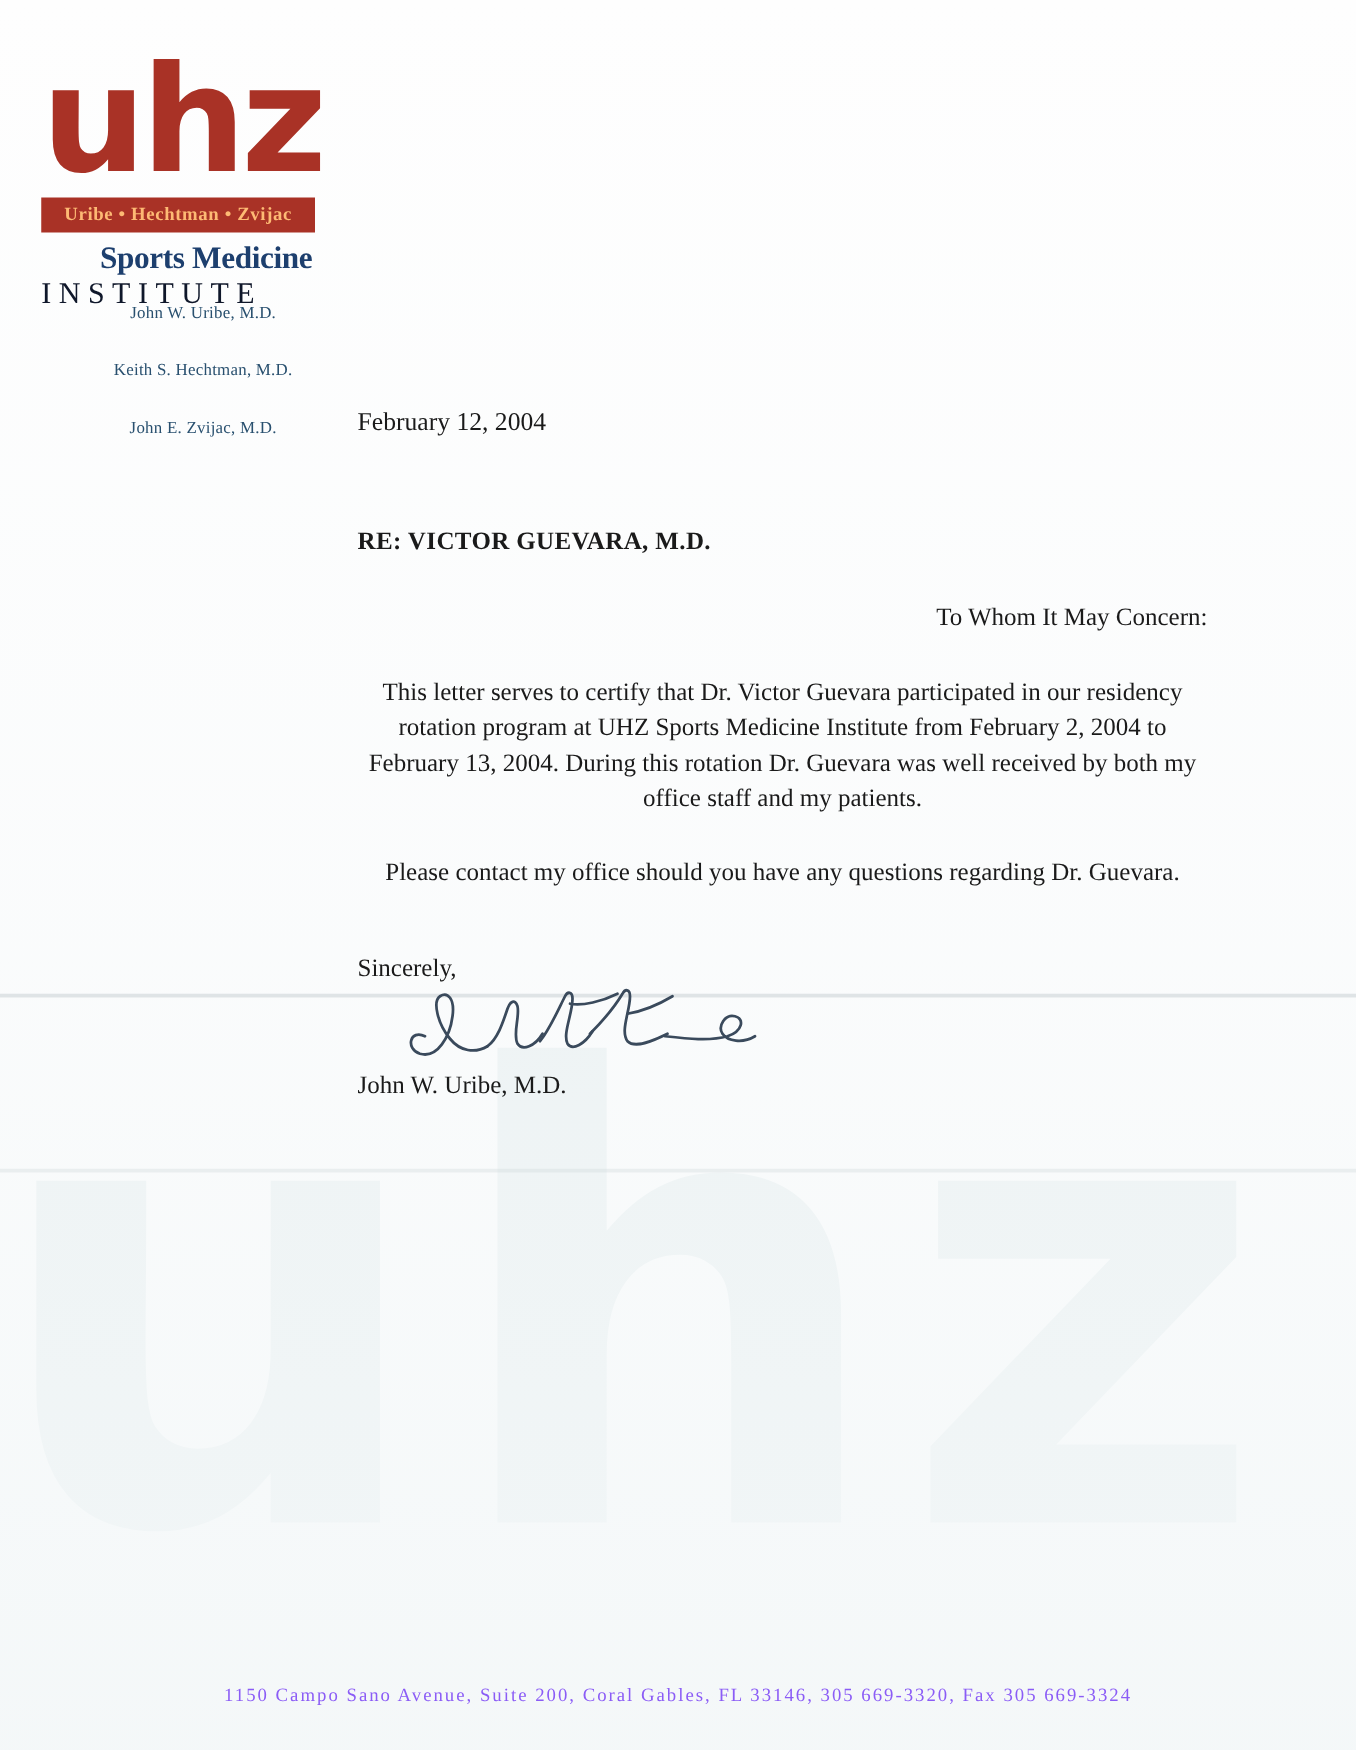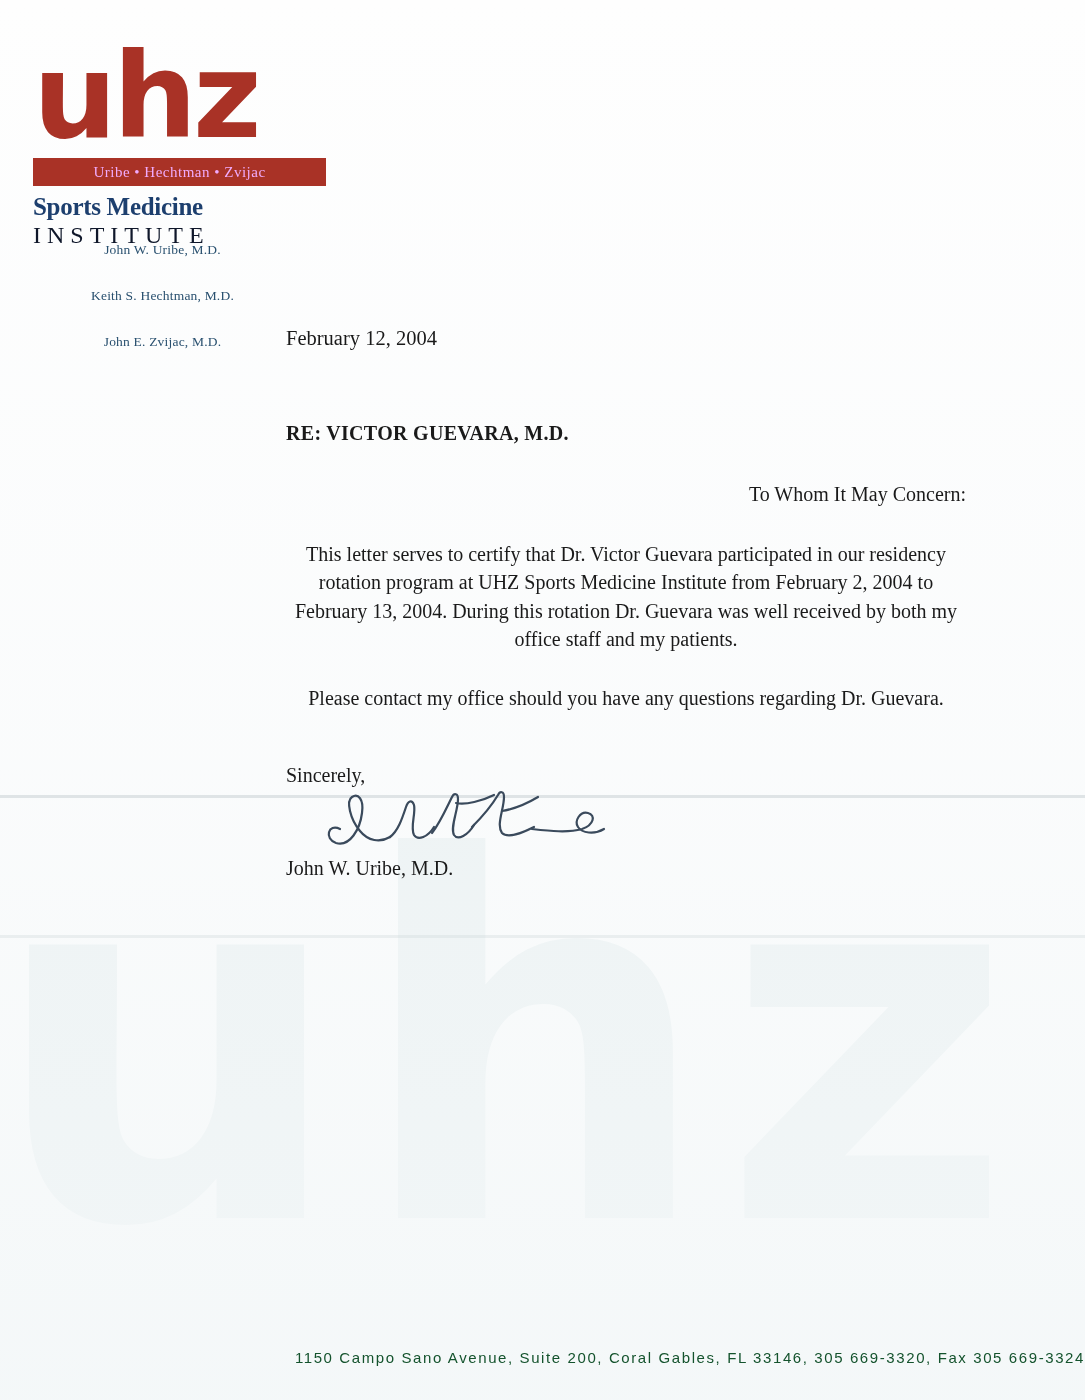--- a/index.html
+++ b/index.html
@@ -67,38 +67,39 @@
     height: 120px;
     color: #a93226;
     font-family: "DejaVu Sans", sans-serif;
     font-weight: bold;
     font-size: 118px;
     line-height: 120px;
     letter-spacing: -4px;
   }
   .logo-rule {
     margin-top: 2px;
-    width: 293px;
+    width: 219px;
     height: 28px;
     background: #a93226;
-    color: #f0abfc;
-    font-family: "Liberation Serif", serif;
-    font-weight: normal;
+    color: #fdba74;
+    font-family: "Liberation Serif", serif;
+    font-weight: bold;
     font-size: 15px;
     line-height: 28px;
     text-align: center;
     letter-spacing: 0.5px;
   }
   .logo-sports {
     margin-top: 7px;
     color: #1d3f6e;
     font-family: "Liberation Serif", serif;
     font-weight: bold;
     font-size: 25px;
     letter-spacing: -0.3px;
+    margin-left: 47px;
   }
   .logo-institute {
     margin-top: 1px;
     color: #0f172a;
     font-family: "Liberation Serif", serif;
     font-size: 24px;
     letter-spacing: 6px;
   }
 
   
@@ -161,23 +162,23 @@
     font-size: 20px;
     margin-top: -6px;
   }
 
   
   .footer {
     position: absolute;
     left: 0;
     top: 1349px;
     width: 100%;
-    text-align: right;
-    color: #14532d;
-    font-family: Liberation Sans, sans-serif;
+    text-align: center;
+    color: #8b5cf6;
+    font-family: Liberation Serif, serif;
     font-size: 15px;
     letter-spacing: 1.6px;
   }
 </style>
 </head>
 <body>
 
 <div id="page">
 
   <div class="watermark">uhz</div>

